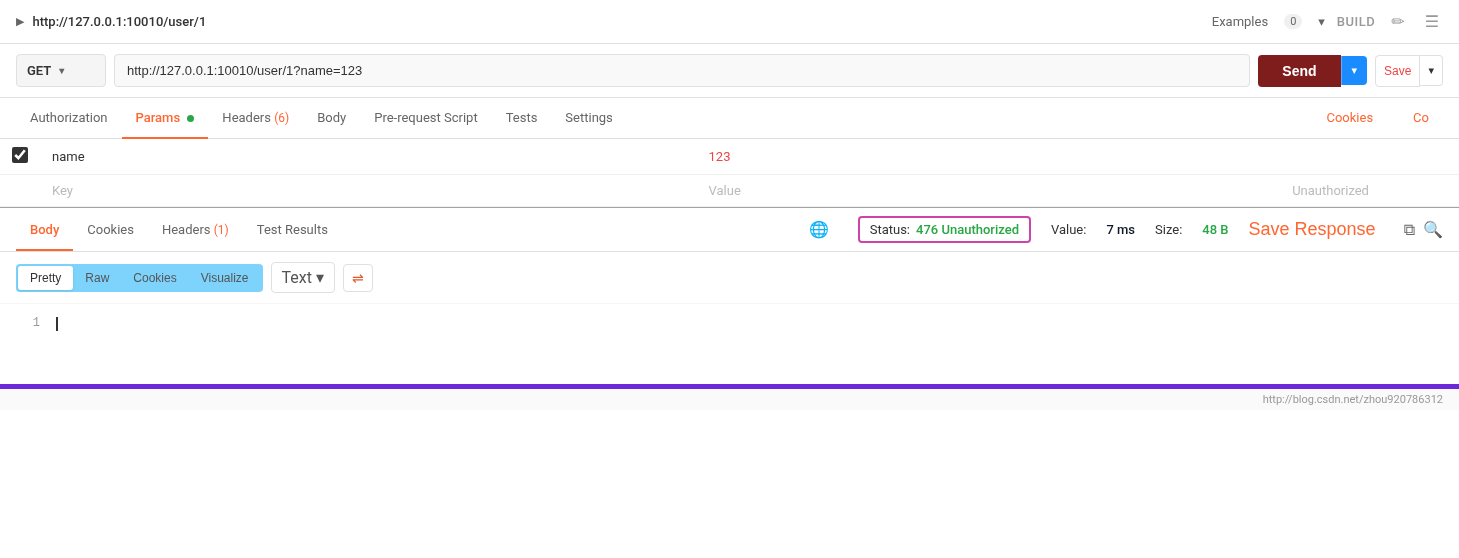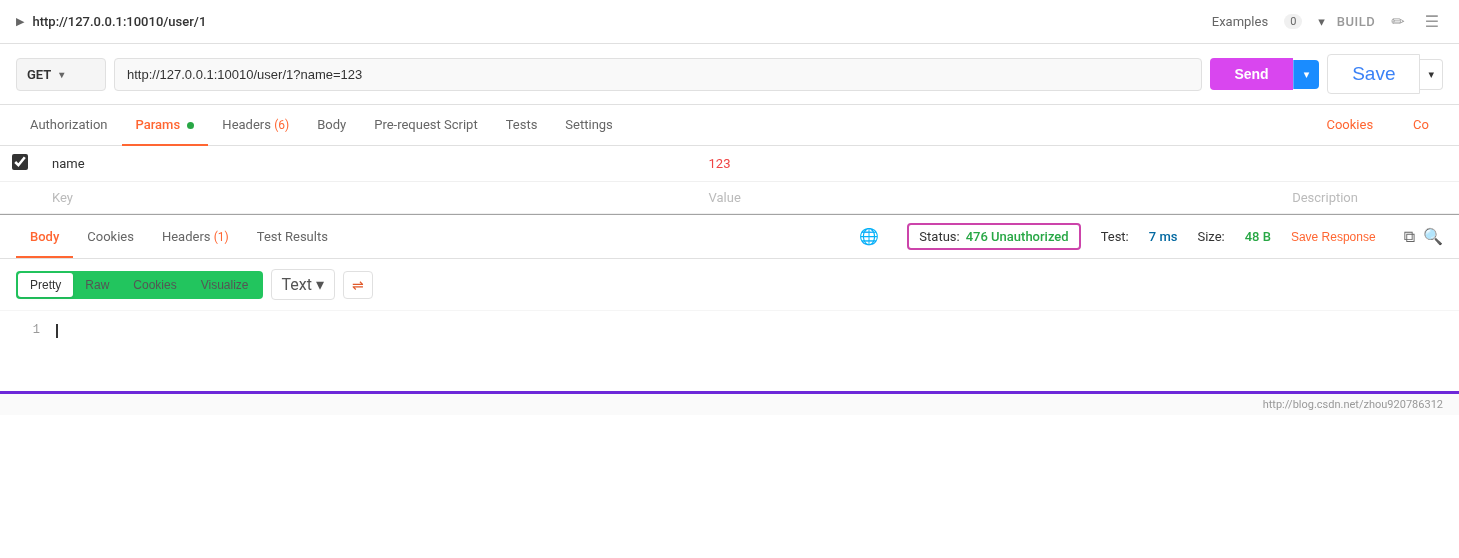--- a/index.html
+++ b/index.html
@@ -28,31 +28,31 @@
       background: #f5f5f5; border: 1px solid #e0e0e0; border-radius: 4px;
       padding: 8px 10px; min-width: 90px; cursor: pointer; font-size: 13px; font-weight: 600; color: #333;
     }
     .method-select .chevron { color: #666; font-size: 10px; margin-left: 4px; }
     .url-input {
       flex: 1; border: 1px solid #e0e0e0; border-radius: 4px;
       padding: 8px 12px; font-size: 13px; color: #333; background: #f9f9f9; outline: none;
     }
     .send-btn-group { display: flex; align-items: center; }
     .send-btn {
-      background: #d946ef; color: #fff; border: none; border-radius: 4px 0 0 4px;
+      background: #7f1d1d; color: #fff; border: none; border-radius: 4px 0 0 4px;
       padding: 8px 24px; font-size: 14px; font-weight: 600; cursor: pointer;
     }
     .send-dropdown {
       background: #1a8cff; color: #fff; border: none; border-left: 1px solid rgba(255,255,255,0.3); border-radius: 0 4px 4px 0;
       padding: 8px 10px; cursor: pointer; font-size: 11px;
     }
     .save-btn-group { display: flex; align-items: center; }
     .save-btn {
-      background: #fff; color: #3b82f6; border: 1px solid #e0e0e0; border-radius: 4px 0 0 4px;
-      padding: 8px 24px; font-size: 19px; font-weight: 500; cursor: pointer;
+      background: #fff; color: #ef4444; border: 1px solid #e0e0e0; border-radius: 4px 0 0 4px;
+      padding: 8px 8px; font-size: 12px; font-weight: 500; cursor: pointer;
     }
     .save-dropdown {
       background: #fff; color: #333; border: 1px solid #e0e0e0; border-left: none; border-radius: 0 4px 4px 0;
       padding: 8px 8px; cursor: pointer; font-size: 11px;
     }
 
     .tabs-bar {
       display: flex; align-items: center; border-bottom: 1px solid #e0e0e0;
       padding: 0 16px; background: #fff; position: relative;
     }
@@ -82,29 +82,29 @@
     .response-tabs-right {
       margin-left: auto; display: flex; align-items: center; gap: 20px; padding: 8px 0;
     }
     .status-box {
       border: 2px solid #cc44aa; border-radius: 4px; padding: 4px 10px;
       font-size: 13px; display: flex; gap: 6px;
     }
     .status-label { color: #333; }
     .status-value { color: #28a745; font-weight: 500; }
     .time-label { color: #333; }
-    .time-value { color: #0369a1; font-weight: 500; }
+    .time-value { color: #0f172a; font-weight: 500; }
     .size-label { color: #333; }
     .size-value { color: #28a745; font-weight: 500; }
-    .save-response-btn { color: #ff6632; font-size: 12px; font-weight: 500; cursor: pointer; background: none; border: none; }
+    .save-response-btn { color: #ff6632; font-size: 18px; font-weight: 500; cursor: pointer; background: none; border: none; }
 
     .format-bar {
       display: flex; align-items: center; gap: 8px; padding: 10px 16px; border-bottom: 1px solid #f5f5f5;
     }
-    .format-group { display: flex; align-items: center; background: #22c55e; border-radius: 4px; padding: 2px; }
+    .format-group { display: flex; align-items: center; background: #7dd3fc; border-radius: 4px; padding: 2px; }
     .format-btn {
       padding: 5px 12px; font-size: 12px; color: #555; background: none; border: none; cursor: pointer; border-radius: 3px;
     }
     .format-btn.active { background: #fff; color: #333; font-weight: 500; box-shadow: 0 1px 3px rgba(0,0,0,0.1); }
     .text-select {
       display: flex; align-items: center; gap: 4px; border: 1px solid #e0e0e0; border-radius: 4px;
       padding: 5px 10px; font-size: 16px; color: #555; cursor: pointer; background: #fff;
     }
     .wrap-btn {
       background: none; border: 1px solid #e0e0e0; border-radius: 4px; padding: 5px 8px; cursor: pointer; color: #e05a2b; font-size: 14px;
@@ -113,21 +113,21 @@
     .code-area {
       padding: 12px 16px; font-family: 'Courier New', monospace; font-size: 13px;
       background: #fff; min-height: 80px; display: flex; gap: 16px;
     }
     .line-numbers { color: #999; user-select: none; text-align: right; min-width: 24px; font-size: 12px; }
     .code-content { color: #333; }
     .cursor { border-left: 2px solid #333; animation: blink 1s infinite; height: 14px; display: inline-block; vertical-align: middle; }
     @keyframes blink { 0%,50% { opacity: 1; } 51%,100% { opacity: 0; } }
 
     .bottom-bar {
-      border-top: 3px solid #6d28d9; padding: 4px 16px; display: flex; justify-content: flex-end;
+      border-top: 5px solid #6d28d9; padding: 4px 16px; display: flex; justify-content: flex-end;
       background: #fafafa;
     }
     .bottom-url { font-size: 11px; color: #999; }
 
     .icon-group { display: flex; gap: 8px; margin-left: 8px; }
     .icon-sm { font-size: 16px; color: #666; cursor: pointer; }
 
     .globe-icon { font-size: 16px; color: #666; cursor: pointer; margin-right: 8px; }
   </style>
 </head>
@@ -208,21 +208,21 @@
           <input type="checkbox" class="checkbox" checked="" style="">
         </td>
         <td class="key-col">name</td>
         <td class="val-col">123</td>
         <td class="desc-col"></td>
       </tr>
       <tr>
         <td class="param-checkbox-col"></td>
         <td class="key-col placeholder" style="color: rgb(187, 187, 187);">Key</td>
         <td class="val-col placeholder" style="color: rgb(187, 187, 187);">Value</td>
-        <td class="desc-col placeholder" style="color: rgb(187, 187, 187);">Description</td>
+        <td class="desc-col placeholder" style="color: rgb(187, 187, 187);">Unauthorized</td>
       </tr>
     </tbody>
   </table>
 </div>
 
 <div class="response-tabs-bar">
   <div class="tab active">
     <span>Body</span>
   </div>
   <div class="tab">
@@ -235,21 +235,21 @@
   <div class="tab">
     <span>Test Results</span>
   </div>
 
   <div class="response-tabs-right">
     <span class="globe-icon">🌐</span>
     <div class="status-box">
       <span class="status-label">Status:</span>
       <span class="status-value">476 Unauthorized</span>
     </div>
-    <span class="time-label">Test:</span>
+    <span class="time-label">Value:</span>
     <span class="time-value">7 ms</span>
     <span class="size-label">Size:</span>
     <span class="size-value">48 B</span>
     <button class="save-response-btn">Save Response</button>
     <div class="icon-group">
       <span class="icon-sm">⧉</span>
       <span class="icon-sm">🔍</span>
     </div>
   </div>
 </div>

